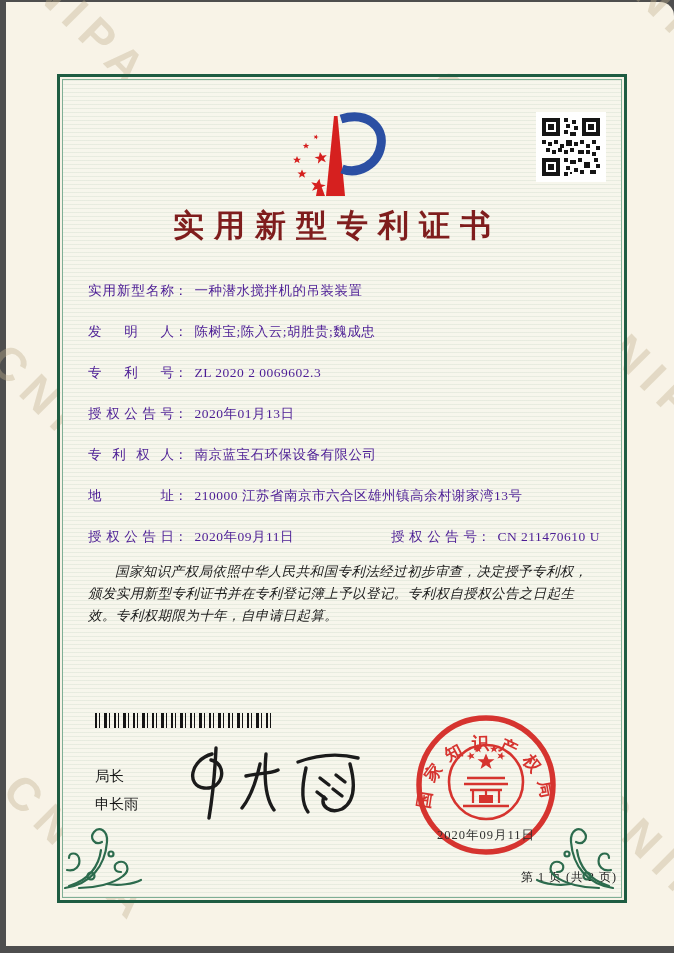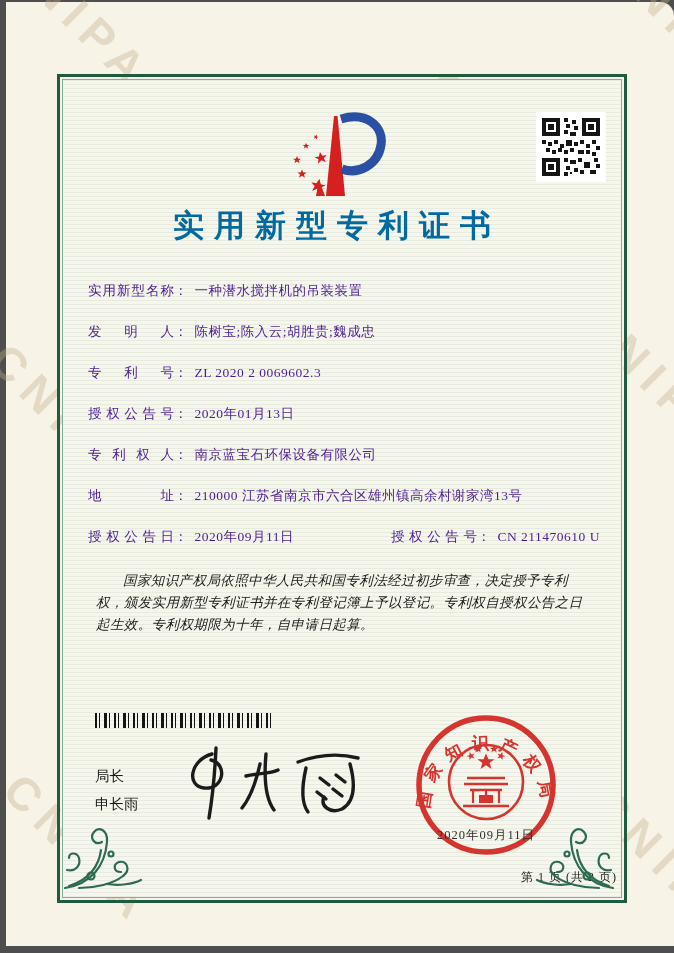--- a/index.html
+++ b/index.html
@@ -41,37 +41,37 @@
     font-size:13px;letter-spacing:2px;color:#1c1c1c;
   }
   .logo{position:absolute;left:282px;top:110px;}
   .qr-box{
     position:absolute;left:530px;top:110px;width:70px;height:70px;
     background:#ffffff;display:flex;align-items:center;justify-content:center;
   }
   .title{
     position:absolute;left:51px;top:203px;width:560px;
     text-align:center;font-size:31px;font-weight:bold;
-    letter-spacing:10px;color:#0369a1;
+    letter-spacing:10px;color:#7f1d1d;
   }
   .fields{position:absolute;left:82px;top:282px;width:512px;font-size:13.5px;color:#4c1d95;}
   .frow{display:flex;align-items:baseline;margin-bottom:27px;line-height:14px;}
   .frow.split{justify-content:space-between;}
   .fpair{display:flex;align-items:baseline;}
   .flbl{
     display:inline-block;width:86px;
     text-align:justify;text-align-last:justify;
   }
   .fcolon{margin-right:7px;}
   .fval{letter-spacing:0.5px;}
   .paras{
     position:absolute;left:82px;top:560px;width:512px;
     font-size:13.5px;line-height:22px;color:#1a1a1a;font-style:italic;
   }
-  .paras p{margin:8px;text-indent:2em;letter-spacing:0.4px;}
+  .paras p{margin:0;text-indent:2em;letter-spacing:0.4px;font-family:Liberation Mono, monospace;}
   .barcode{
     position:absolute;left:89px;top:711px;width:178px;height:15px;
     background:repeating-linear-gradient(90deg,
       #141414 0px,#141414 2px, rgba(0,0,0,0) 2px, rgba(0,0,0,0) 4px,
       #141414 4px,#141414 5px, rgba(0,0,0,0) 5px, rgba(0,0,0,0) 9px,
       #141414 9px,#141414 12px, rgba(0,0,0,0) 12px, rgba(0,0,0,0) 14px,
       #141414 14px,#141414 15px, rgba(0,0,0,0) 15px, rgba(0,0,0,0) 19px);
   }
   .signer-title{position:absolute;left:89px;top:765px;font-size:14.5px;color:#1a1a1a;}
   .signer-name{position:absolute;left:89px;top:793px;font-size:14.5px;color:#1a1a1a;}

